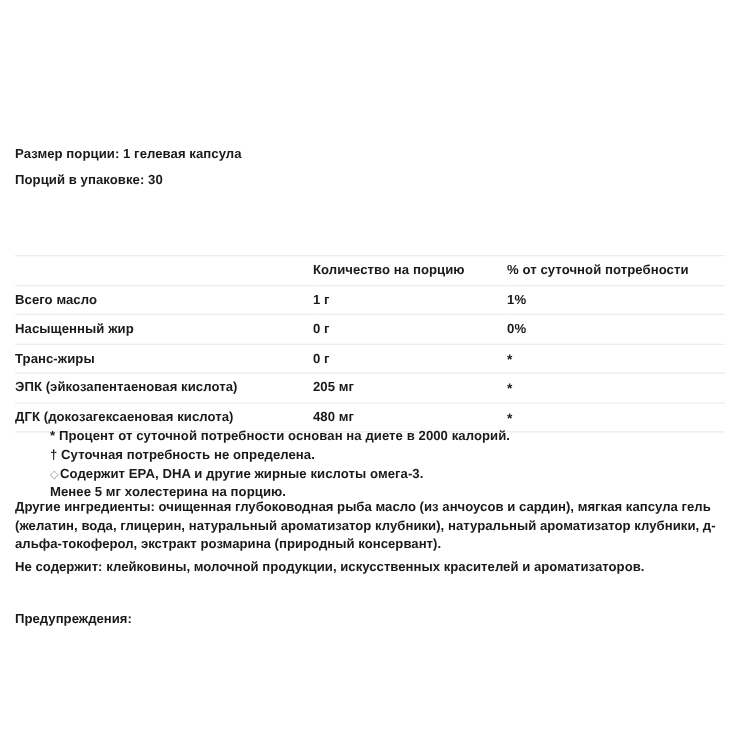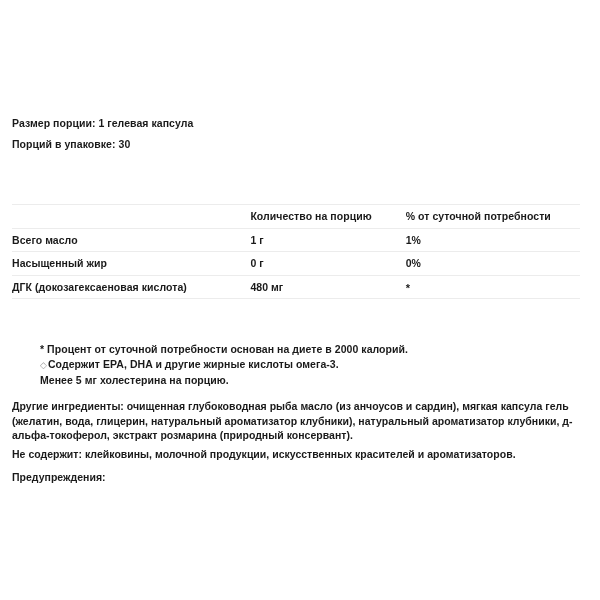--- a/index.html
+++ b/index.html
@@ -122,21 +122,21 @@
     width: 568px;
     font-size: 10.5px;
     font-weight: bold;
     line-height: 14.5px;
     letter-spacing: 0.02px;
     color: #1a1a1a;
     text-align: left;
   }
   .para-ingredients { top: 399px; }
   .para-free        { top: 447px; }
-  .para-warnings    { top: 470px; }
+  .para-warnings    { top: 488px; }
 </style>
 </head>
 <body>
 
 <div class="panel">
 
   <div class="serving-block">
     <div class="serving-line">Размер порции: 1 гелевая капсула</div>
     <div class="serving-line">Порций в упаковке: 30</div>
   </div>
@@ -154,29 +154,40 @@
           <td class="col-name">Всего масло</td>
           <td class="col-amount">1 г</td>
           <td class="col-dv">1%</td>
         </tr>
         <tr>
           <td class="col-name">Насыщенный жир</td>
           <td class="col-amount">0 г</td>
           <td class="col-dv">0%</td>
         </tr>
         <tr>
+          <td class="col-name">Транс-жиры</td>
+          <td class="col-amount">0 г</td>
+          <td class="col-dv"><span class="dv-star">*</span></td>
+        </tr>
+        <tr>
+          <td class="col-name">ЭПК (эйкозапентаеновая кислота)</td>
+          <td class="col-amount">205 мг</td>
+          <td class="col-dv"><span class="dv-star">*</span></td>
+        </tr>
+        <tr>
           <td class="col-name">ДГК (докозагексаеновая  кислота)</td>
           <td class="col-amount">480 мг</td>
           <td class="col-dv"><span class="dv-star">*</span></td>
         </tr>
       </tbody>
   </table>
 
   <div class="footnotes">
       <div class="footnote"><span>*</span><span> Процент от суточной потребности основан на диете в 2000 калорий.</span></div>
+      <div class="footnote"><span>†</span><span> Суточная потребность не определена.</span></div>
       <div class="footnote"><span class="fn-mark-diamond">◇</span><span>Содержит EPA, DHA и другие жирные кислоты омега-3.</span></div>
       <div class="footnote"><span>Менее 5 мг холестерина на порцию.</span></div>
     </div>
 
   <div class="para para-ingredients">Другие ингредиенты: очищенная глубоководная рыба масло (из анчоусов и сардин), мягкая капсула гель (желатин, вода, глицерин, натуральный ароматизатор клубники), натуральный ароматизатор клубники, д-альфа-токоферол, экстракт розмарина (природный консервант).</div>
 
   <div class="para para-free">Не содержит: клейковины, молочной продукции, искусственных красителей и ароматизаторов.</div>
 
   <div class="para para-warnings">Предупреждения:</div>
 

